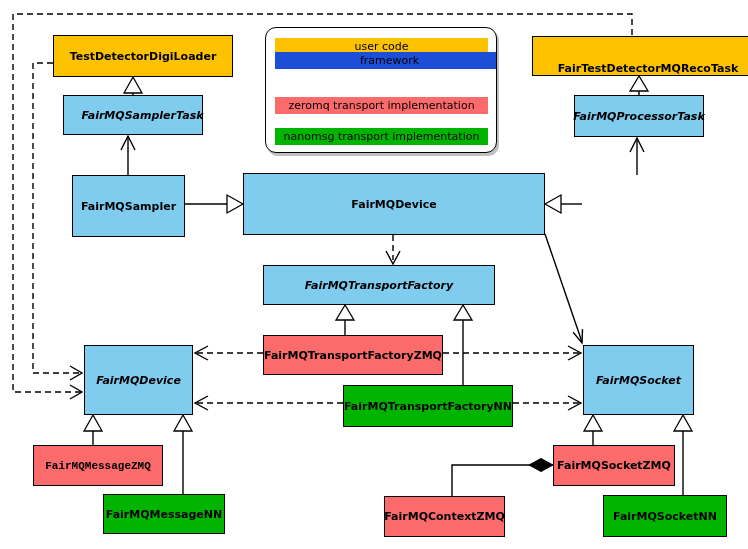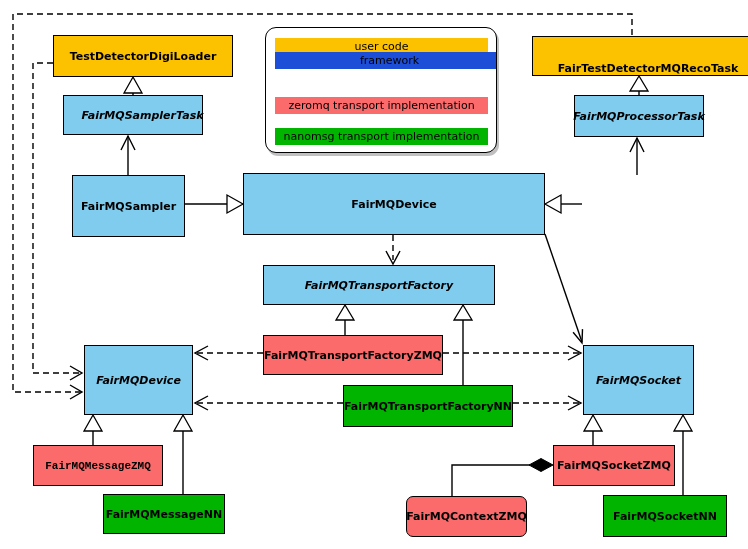--- a/index.html
+++ b/index.html
@@ -196,21 +196,21 @@
   </div>
 
   <div class="node" style="left: 33px; top: 445px; width: 130px; height: 41px; background-color: rgb(251, 107, 107); font-family: Liberation Mono, monospace;">
     <span>FairMQMessageZMQ</span>
   </div>
 
   <div class="node" style="left: 103px; top: 494px; width: 122px; height: 40px; background-color: rgb(0, 180, 0);">
     <span>FairMQMessageNN</span>
   </div>
 
-  <div class="node" style="left: 406px; top: 496px; width: 121px; height: 41px; background-color: rgb(251, 107, 107); border-radius: 7px;">
+  <div class="node" style="left: 384px; top: 496px; width: 121px; height: 41px; background-color: rgb(251, 107, 107);">
     <span>FairMQContextZMQ</span>
   </div>
 
   <div class="node" style="left: 603px; top: 495px; width: 124px; height: 42px; background-color: rgb(0, 180, 0);">
     <span>FairMQSocketNN</span>
   </div>
 
   <div class="node" style="left: 553px; top: 445px; width: 122px; height: 41px; background-color: rgb(251, 107, 107);">
     <span>FairMQSocketZMQ</span>
   </div>

